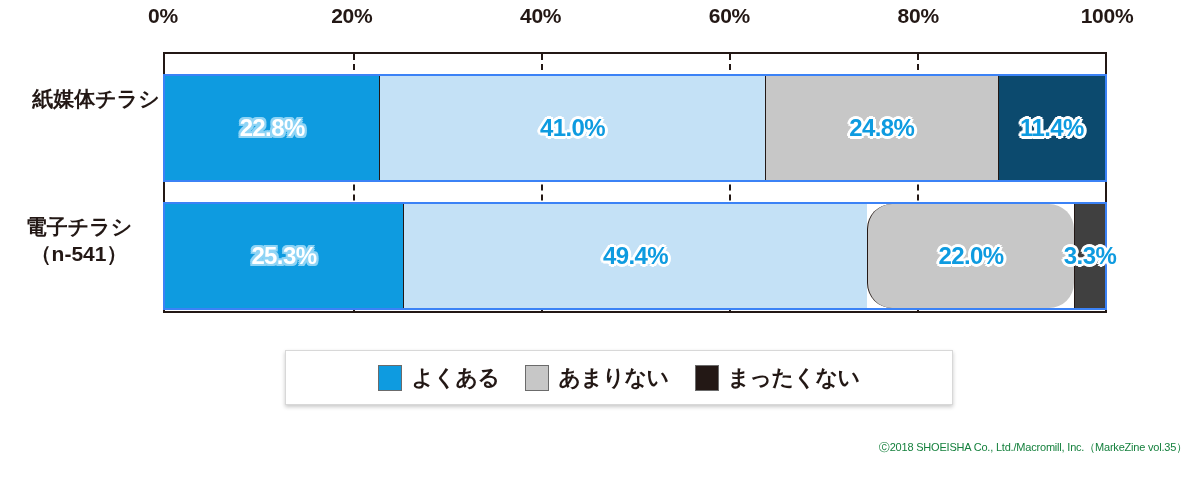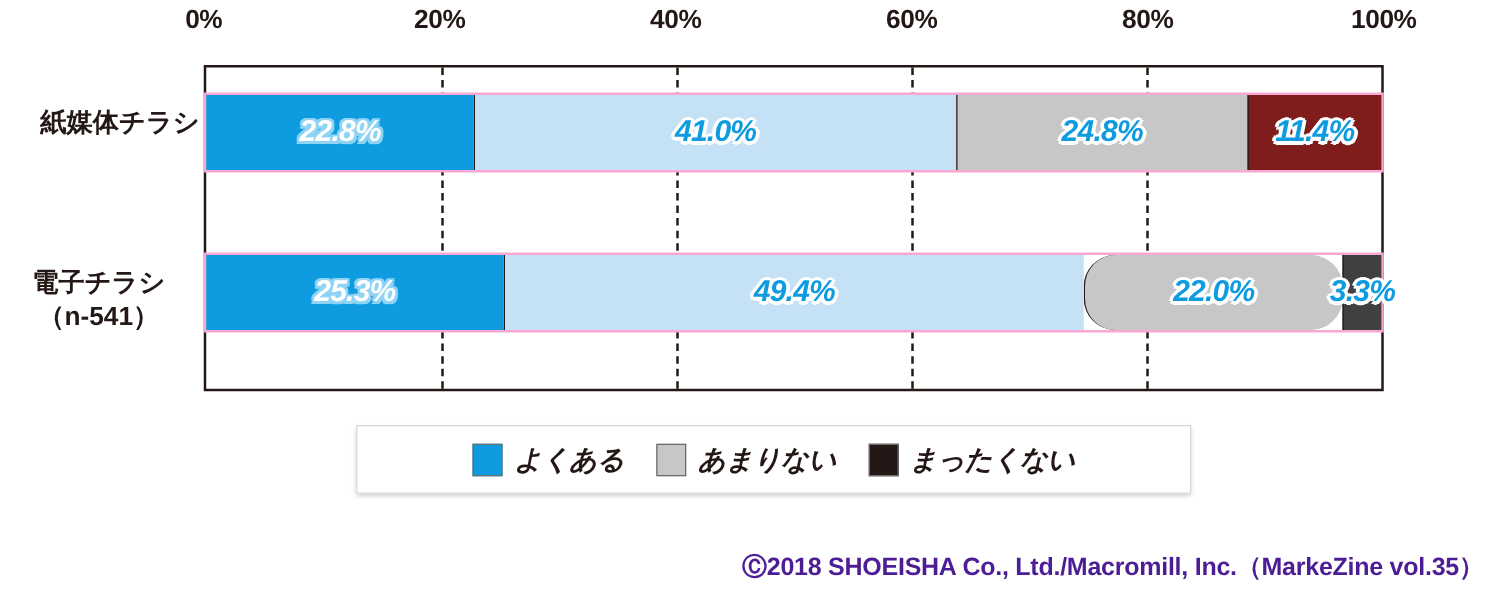--- a/index.html
+++ b/index.html
@@ -54,26 +54,25 @@
     top: 0;
     bottom: 0;
     width: 0;
     border-left: 2px dashed #231815;
   }
 
   
   .bar-row {
     position: absolute;
     left: 163px;
-    height: 64px;
+    height: 108px;
     width: 944px;
     display: flex;
     box-sizing: border-box;
-    border: 2px solid #f9a8d4;
-    font-style: italic;
+    border: 2px solid #3b82f6;
   }
   .bar-row.row-0 { top: 74px; }
   .bar-row.row-1 { top: 202px; }
 
   .segment {
     position: relative;
     height: 100%;
     display: flex;
     align-items: center;
     justify-content: center;
@@ -117,32 +116,31 @@
     letter-spacing: 0px;
   }
   .row-label.row-0 { top: 86px; margin-left: 17px; }
   .row-label.row-1 { top: 214px; }
   .row-label .n { display: block; }
 
   
   .legend {
     position: absolute;
     left: 285px;
-    top: 340px;
+    top: 350px;
     width: 668px;
     height: 55px;
     background: #ffffff;
     border: 1px solid #d8d8d8;
     box-shadow: 0 2px 4px rgba(0,0,0,0.22);
     display: flex;
     align-items: center;
     justify-content: center;
     gap: 26px;
     box-sizing: border-box;
-    font-style: italic;
   }
   .legend-item {
     display: flex;
     align-items: center;
     gap: 9px;
     white-space: nowrap;
   }
   .legend-swatch {
     width: 24px;
     height: 26px;
@@ -155,23 +153,23 @@
     font-weight: 700;
     color: #231815;
     letter-spacing: -0.5px;
   }
 
   
   .credit {
     position: absolute;
     right: 13px;
     top: 440px;
-    font-size: 20px;
-    font-weight: 700;
-    color: #4c1d95;
+    font-size: 11px;
+    font-weight: 400;
+    color: #15803d;
     letter-spacing: -0.2px;
     white-space: nowrap;
   }
 </style>
 </head>
 <body>
 
 <div id="chart-root">
 
   <div class="axis-labels">
@@ -203,21 +201,21 @@
   <div class="bar-row row-0">
       <div class="segment" style="background: rgb(14, 155, 224); width: 22.8%;">
         <span class="seg-label on-blue">22.8%</span>
       </div>
       <div class="segment" style="background: rgb(196, 225, 246); width: 41%;">
         <span class="seg-label">41.0%</span>
       </div>
       <div class="segment" style="background: rgb(199, 199, 199); width: 24.8%;">
         <span class="seg-label">24.8%</span>
       </div>
-      <div class="segment" style="background: #7f1d1d; width: 11.4%; align-items: center;">
+      <div class="segment" style="background: #0c4a6e; width: 11.4%; align-items: center;">
         <span class="seg-label">11.4%</span>
       </div>
     </div>
   <div class="bar-row row-1">
       <div class="segment" style="background: rgb(14, 155, 224); width: 25.3%;">
         <span class="seg-label on-blue">25.3%</span>
       </div>
       <div class="segment" style="background: rgb(196, 225, 246); width: 49.4%;">
         <span class="seg-label">49.4%</span>
       </div>

